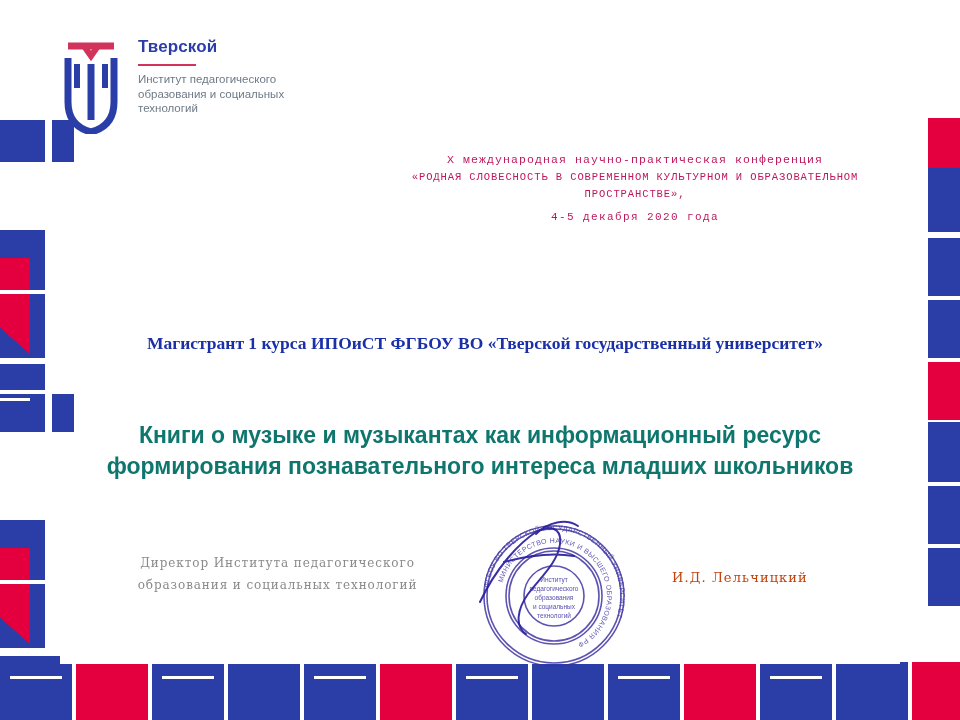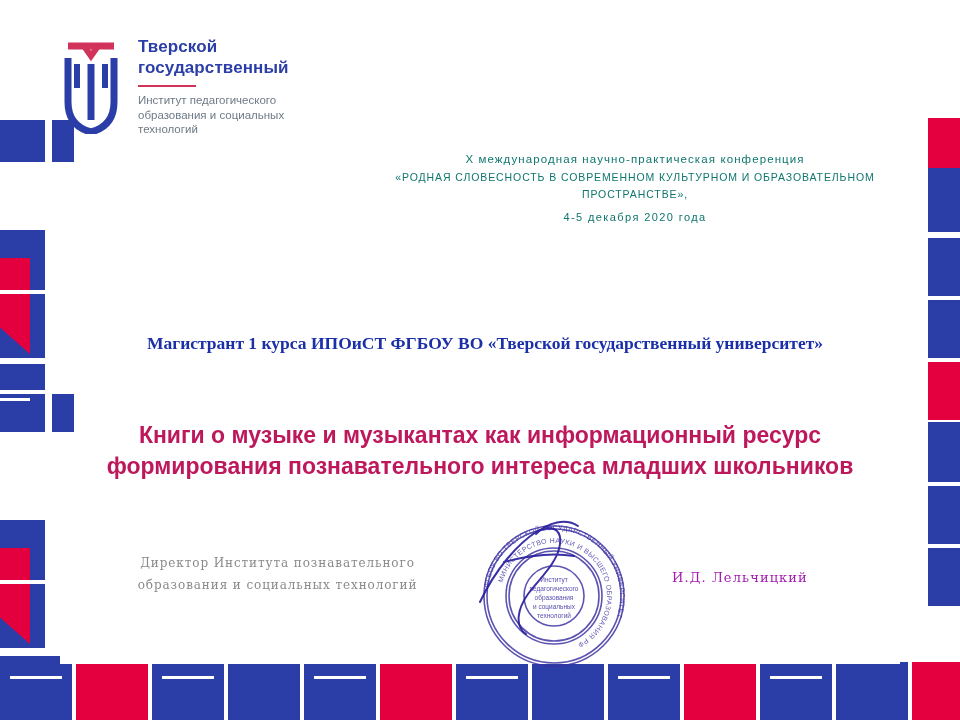--- a/index.html
+++ b/index.html
@@ -30,42 +30,42 @@
   .logo-rule{width:58px;height:2px;background:#D1335B;margin:7px 0 6px 0;}
   .logo-sub{font-size:11.5px;line-height:14.5px;color:#6E7A86;}
 
   
   #title{position:absolute;left:300px;top:82px;width:630px;text-align:center;
     font-family:"DejaVu Serif", serif;font-weight:bold;font-size:35px;
     letter-spacing:2.2px;color:#1A45D0;white-space:nowrap;}
 
   
   #conf{position:absolute;left:330px;top:150px;width:610px;text-align:center;
-    font-family:Liberation Sans, sans-serif;color:#0f766e;}
+    font-family:Liberation Mono, monospace;color:#be185d;}
   #conf .l1{font-size:11.5px;letter-spacing:1.1px;line-height:19px;}
   #conf .l2{font-size:10.5px;letter-spacing:.9px;line-height:17px;}
   #conf .l3{font-size:10.5px;letter-spacing:.9px;line-height:17px;}
   #conf .l4{font-size:11px;letter-spacing:1.4px;line-height:19px;margin-top:5px;}
 
   
   #person{position:absolute;left:110px;top:282px;width:760px;text-align:center;
     font-size:25px;font-weight:bold;font-style:italic;color:#C21A1A;}
   #affil{position:absolute;left:110px;top:330px;width:750px;text-align:center;
     font-size:17.5px;font-weight:bold;line-height:27px;color:#1A2FA8;font-family:Liberation Serif, serif;}
 
   
   #work{position:absolute;left:70px;top:420px;width:820px;text-align:center;
-    font-size:23px;font-weight:bold;line-height:31px;color:#be185d;}
+    font-size:23px;font-weight:bold;line-height:31px;color:#0f766e;}
 
   
   #sig-role{position:absolute;left:105px;top:552px;width:345px;text-align:center;
     font-family:"DejaVu Serif", serif;font-size:12px;line-height:22px;
     letter-spacing:.9px;color:#8A8A8A;}
   #sig-name{position:absolute;left:640px;top:570px;width:200px;text-align:center;
-    font-family:"DejaVu Serif", serif;font-size:13px;letter-spacing:1.1px;color:#a21caf;}
+    font-family:"DejaVu Serif", serif;font-size:13px;letter-spacing:1.1px;color:#c2410c;}
 
   
   #seal{position:absolute;left:474px;top:516px;width:160px;height:160px;}
 </style>
 </head>
 <body>
 
 <div id="stage">
 
   <div>
@@ -133,42 +133,41 @@
         <path d="M8 4 H54" stroke="#D1335B" stroke-width="7" fill="none"></path>
         <path d="M24 4 L31 14 L38 4" stroke="#D1335B" stroke-width="6" fill="none" stroke-linejoin="miter"></path>
         <path d="M8 16 V60 Q8 84 31 90 Q54 84 54 60 V16" stroke="#2B3EA8" stroke-width="7" fill="none"></path>
         <path d="M31 22 V78" stroke="#2B3EA8" stroke-width="7" fill="none"></path>
         <path d="M17 22 V46" stroke="#2B3EA8" stroke-width="6" fill="none"></path>
         <path d="M45 22 V46" stroke="#2B3EA8" stroke-width="6" fill="none"></path>
       </svg>
     </div>
     <div class="logo-txt">
       <div class="logo-name">Тверской</div>
-      <div class="logo-name">государственный</div>
       <div class="logo-rule"></div>
       <div class="logo-sub">Институт педагогического</div>
       <div class="logo-sub">образования и социальных</div>
       <div class="logo-sub">технологий</div>
     </div>
   </div>
 
 
   <div id="conf">
     <div class="l1">X международная  научно-практическая  конференция</div>
     <div class="l2">«РОДНАЯ  СЛОВЕСНОСТЬ  В СОВРЕМЕННОМ  КУЛЬТУРНОМ  И  ОБРАЗОВАТЕЛЬНОМ</div>
     <div class="l3">ПРОСТРАНСТВЕ»,</div>
     <div class="l4">4-5 декабря 2020 года</div>
   </div>
 
   <div id="affil">Магистрант 1 курса ИПОиСТ  ФГБОУ ВО «Тверской государственный университет»</div>
 
   <div id="work">Книги о музыке и музыкантах как информационный ресурс формирования познавательного интереса младших школьников</div>
 
   <div id="sig-role">
-    <div>Директор Института познавательного</div>
+    <div>Директор Института педагогического</div>
     <div>образования и социальных технологий</div>
   </div>
   <div id="sig-name">И.Д. Лельчицкий</div>
 
   <div id="seal">
     <svg viewBox="0 0 160 160" width="160" height="160" aria-hidden="true">
       <defs>
         <path id="ringOuter" d="M80,80 m-66,0 a66,66 0 1,1 132,0 a66,66 0 1,1 -132,0"></path>
         <path id="ringInner" d="M80,80 m-53,0 a53,53 0 1,1 106,0 a53,53 0 1,1 -106,0"></path>
       </defs>

